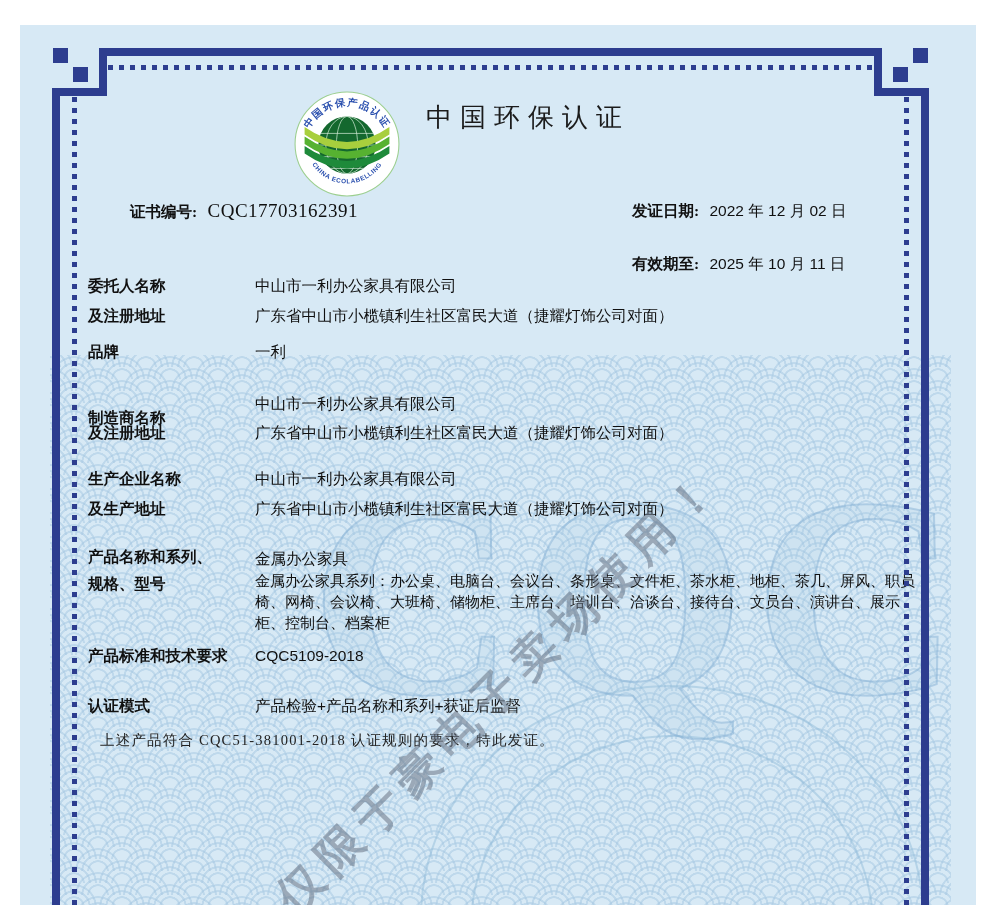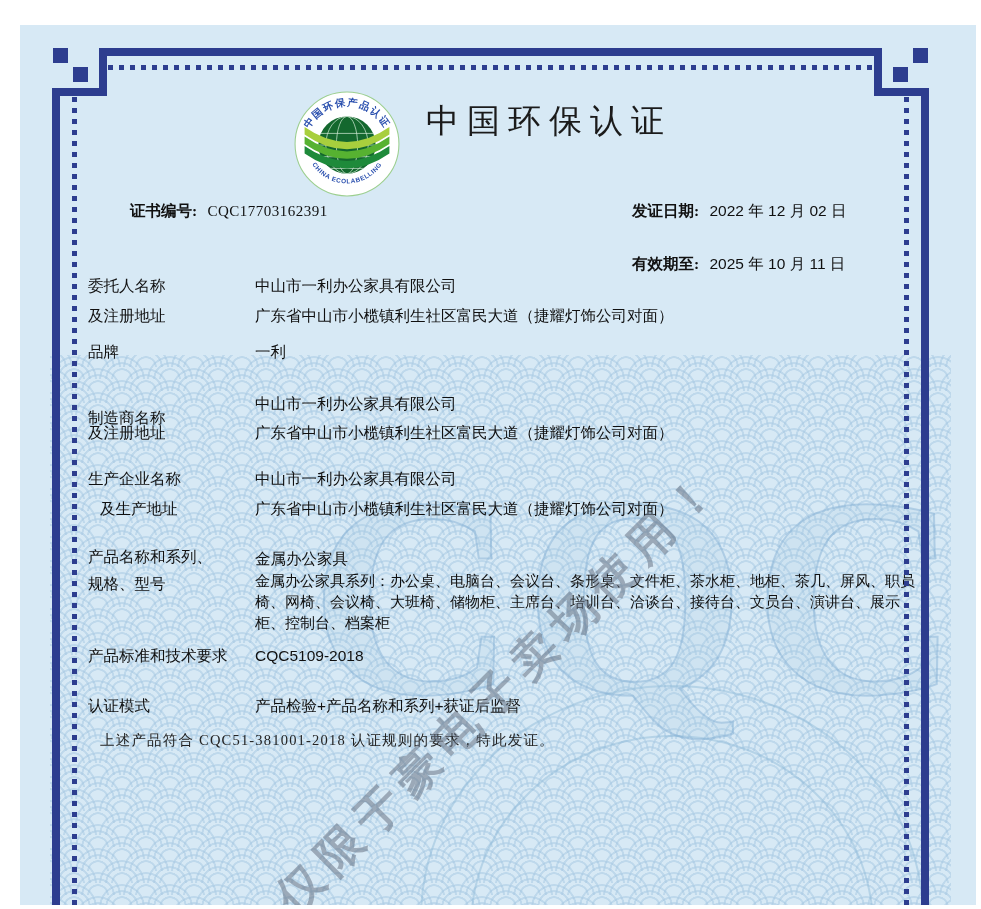--- a/index.html
+++ b/index.html
@@ -35,29 +35,29 @@
   .wm-circle { position:absolute; border:2px solid rgba(140,183,214,.45); border-radius:50%; z-index:1; }
   .diag-wm {
     position:absolute; left:243px; top:858px; z-index:9; white-space:nowrap;
     transform:rotate(-45deg); transform-origin:0 0;
     font-family:"Liberation Serif", serif; font-weight:600;
     font-size:46px; letter-spacing:9px; color:rgba(100,112,128,.52);
     pointer-events:none;
   }
   
   .t { position:absolute; z-index:5; font-size:15.5px; color:#101010; white-space:nowrap; line-height:1.35; }
-  .lbl { font-weight:400; }
+  .lbl { font-weight:700; }
   .header { position:absolute; left:274px; top:66px; display:flex; align-items:flex-start; gap:26px; z-index:5; }
   .logo { width:106px; height:106px; flex:0 0 auto; }
   .title-block { padding-top:6px; text-align:center; }
   .doc-title { font-size:45px; font-weight:800; letter-spacing:3px; color:#111; line-height:1.1; }
-  .doc-subtitle { margin-top:6px; font-size:33px; letter-spacing:8px; color:#1b1b1b; line-height:1.1; }
+  .doc-subtitle { margin-top:6px; font-size:26px; letter-spacing:8px; color:#1b1b1b; line-height:1.1; }
   .meta-line { line-height:28px; }
   .meta-line .mlbl { font-family:"Liberation Serif", serif; font-weight:700; margin-right:6px; }
-  .cert-no-val { font-family:"Liberation Serif", serif; font-size:15px; letter-spacing:.5px; }
+  .cert-no-val { font-family:"Liberation Serif", serif; font-size:19px; letter-spacing:.5px; }
   .wrapval { white-space:normal; width:668px; line-height:21px; font-size:15px; }
   .footer-line { font-family:"Liberation Serif", serif; font-size:14.5px; letter-spacing:1.2px; color:#222; }
 </style>
 </head>
 <body>
 
 <div class="page">
   <div class="cert">
 
     <div class="wave-pattern"></div>
@@ -135,21 +135,21 @@
     <div class="t lbl" style="left:68px; top:317px;">品牌</div>
     <div class="t" style="left:235px; top:317px;">一利</div>
 
     <div class="t lbl" style="left:68px; top:367px;margin-top:16px;">制造商名称</div>
     <div class="t" style="left:235px; top:369px;">中山市一利办公家具有限公司</div>
     <div class="t lbl" style="left:68px; top:398px;">及注册地址</div>
     <div class="t" style="left:235px; top:398px;">广东省中山市小榄镇利生社区富民大道（捷耀灯饰公司对面）</div>
 
     <div class="t lbl" style="left:68px; top:444px;">生产企业名称</div>
     <div class="t" style="left:235px; top:444px;">中山市一利办公家具有限公司</div>
-    <div class="t lbl" style="left:80px; top:474px;">及生产地址</div>
+    <div class="t lbl" style="left:68px; top:474px;">及生产地址</div>
     <div class="t" style="left:235px; top:474px;">广东省中山市小榄镇利生社区富民大道（捷耀灯饰公司对面）</div>
 
     <div class="t lbl" style="left:68px; top:522px;">产品名称和系列、</div>
     <div class="t lbl" style="left:68px; top:549px;">规格、型号</div>
     <div class="t" style="left:235px; top:524px;">金属办公家具</div>
     <div class="t wrapval" style="left:235px; top:545px;">金属办公家具系列：办公桌、电脑台、会议台、条形桌、文件柜、茶水柜、地柜、茶几、屏风、职员椅、网椅、会议椅、大班椅、储物柜、主席台、培训台、洽谈台、接待台、文员台、演讲台、展示柜、控制台、档案柜</div>
 
     <div class="t lbl" style="left:68px; top:621px;">产品标准和技术要求</div>
     <div class="t" style="left:235px; top:621px;">CQC5109-2018</div>
 

